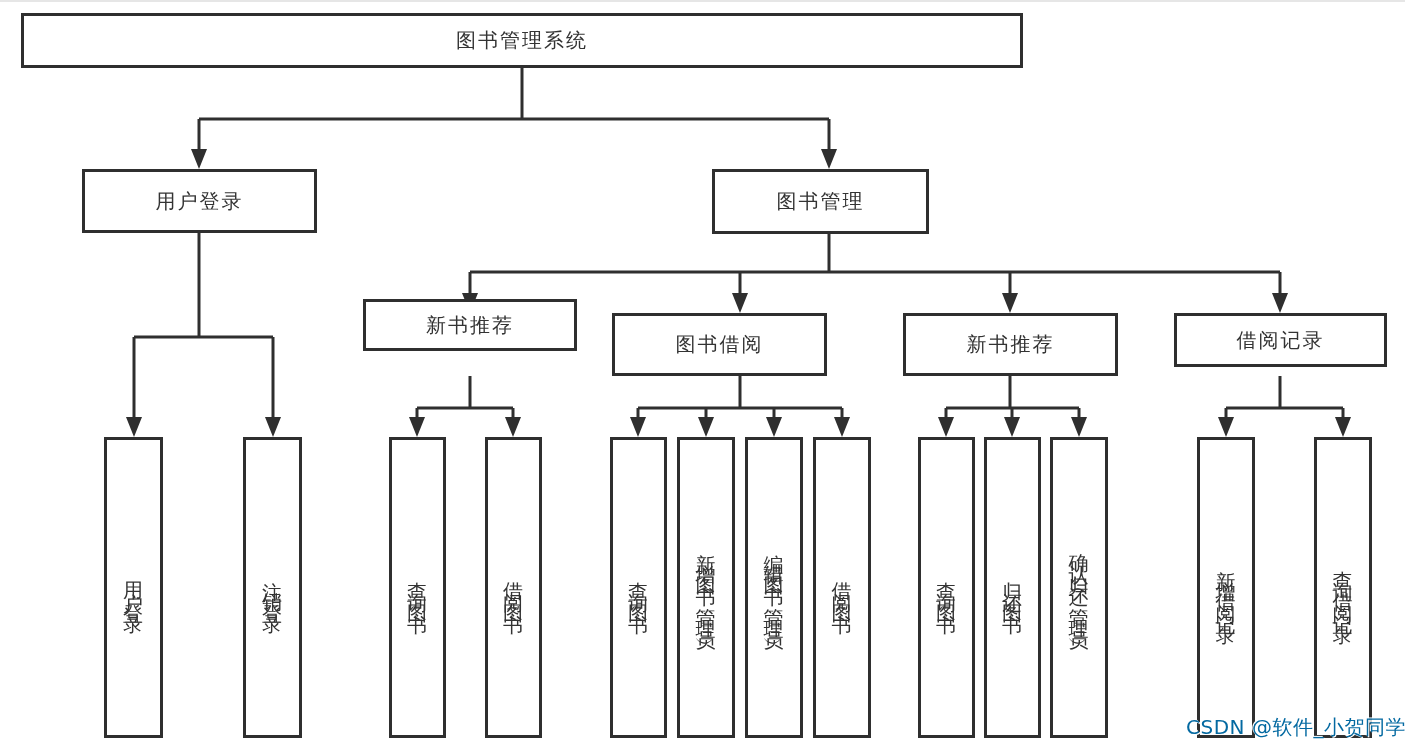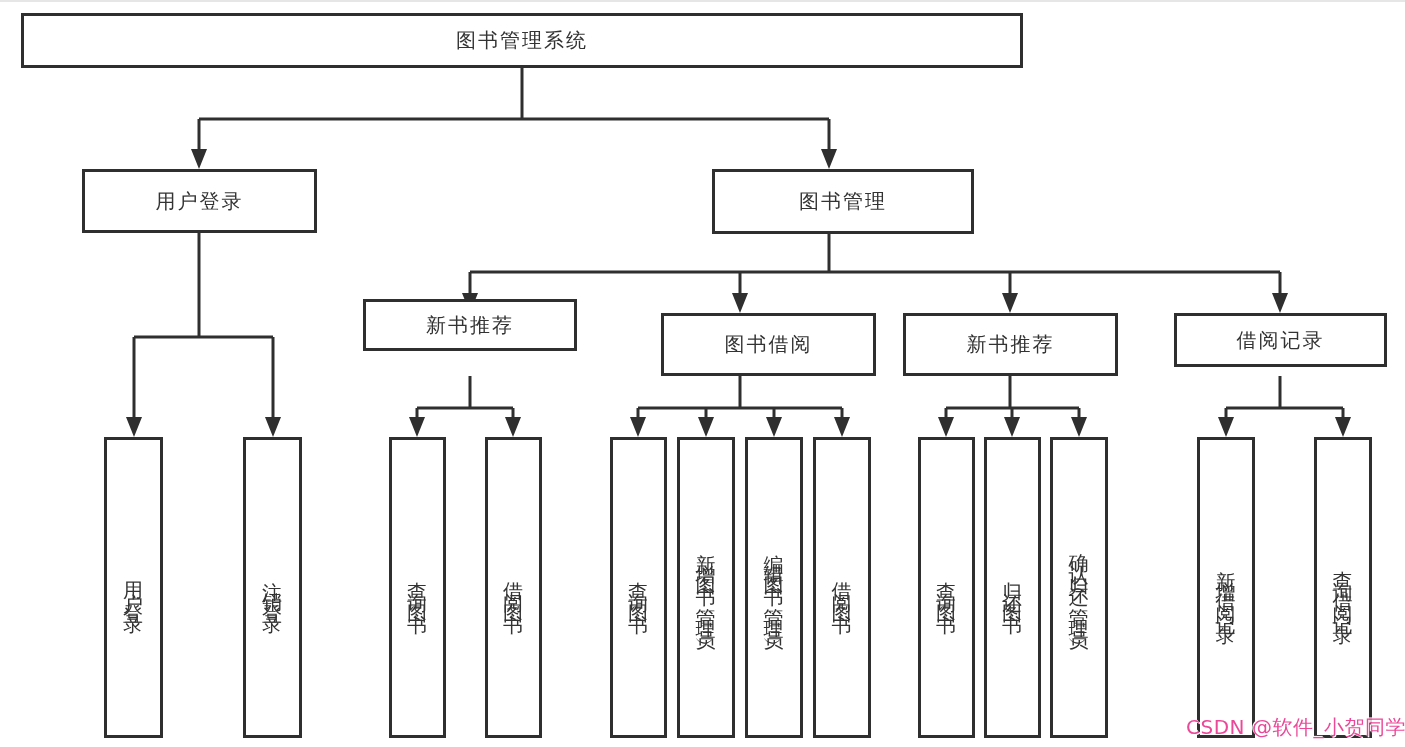--- a/index.html
+++ b/index.html
@@ -15,21 +15,21 @@
     display:flex;align-items:center;justify-content:center;
     font-size:20px;color:#333333;letter-spacing:2px;z-index:2;text-align:center;
   }
   .leaf{
     writing-mode:vertical-rl;text-orientation:mixed;
     letter-spacing:11px;font-size:20px;line-height:1.0;
   }
   .topline{position:absolute;left:0;top:0;width:100%;height:2px;background:#e6e6e6;z-index:1;}
   .watermark{
     position:absolute;left:1186px;top:714px;z-index:9;
-    font-size:20px;letter-spacing:0.5px;color:#ec4899;
+    font-size:20px;letter-spacing:0.5px;color:#0369a1;
     text-shadow:1px 1px 0 #ffffff,-1px -1px 0 #ffffff;
     white-space:nowrap;
   }
 </style>
 </head>
 <body>
 
 <div id="stage">
   <div class="topline"></div>
 
@@ -98,24 +98,24 @@
       <line x1="1226" y1="408" x2="1226" y2="420"></line>
       <line x1="1343" y1="408" x2="1343" y2="420"></line>
       <polygon points="1218,417 1234,417 1226,437"></polygon>
       <polygon points="1335,417 1351,417 1343,437"></polygon>
     </g>
   </svg>
 
   <div class="box" style="left:21px;top:13px;width:1002px;height:55px">图书管理系统</div>
 
   <div class="box" style="left:82px;top:169px;width:235px;height:64px">用户登录</div>
-  <div class="box" style="left:712px;top:169px;width:262px;height:65px">图书管理</div>
+  <div class="box" style="left:712px;top:169px;width:217px;height:65px">图书管理</div>
 
   <div class="box" style="left:363px;top:299px;width:214px;height:52px">新书推荐</div>
-  <div class="box" style="left:661px;top:313px;width:215px;height:63px">图书借阅</div>
+  <div class="box" style="left:612px;top:313px;width:215px;height:63px">图书借阅</div>
   <div class="box" style="left:903px;top:313px;width:215px;height:63px">新书推荐</div>
   <div class="box" style="left:1174px;top:313px;width:213px;height:54px">借阅记录</div>
 
   <div class="box leaf" style="left:104px;top:437px;width:59px;height:301px">用户登录</div>
   <div class="box leaf" style="left:243px;top:437px;width:59px;height:301px">注销登录</div>
 
   <div class="box leaf" style="left:389px;top:437px;width:57px;height:301px">查询图书</div>
   <div class="box leaf" style="left:485px;top:437px;width:57px;height:301px">借阅图书</div>
 
   <div class="box leaf" style="left:610px;top:437px;width:57px;height:301px">查询图书</div>

